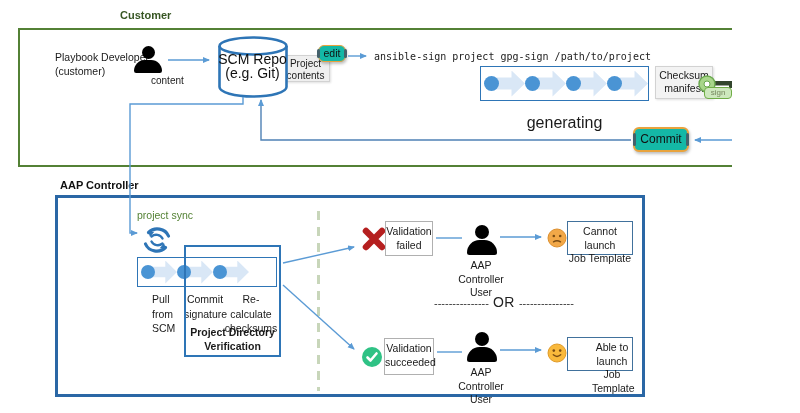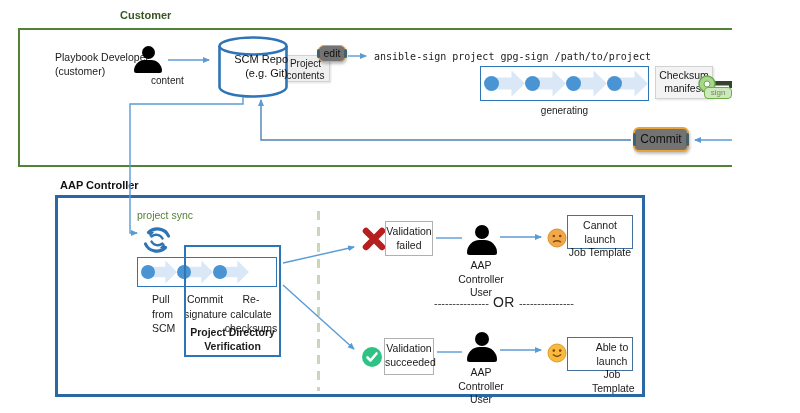--- a/index.html
+++ b/index.html
@@ -19,27 +19,27 @@
   .customer-title { left:120px; top:9px; color:#375623; }
   .aap-title { left:60px; top:179px; }
 
   
   .person .head { width:14px; height:14px; background:#000; border-radius:50%; margin:0 auto; }
   .person .torso { width:30px; height:15px; background:#000; border-radius:15px 15px 3px 3px; margin-top:1px; }
   .person-sm .head { width:13px; height:13px; }
   .person-sm .torso { width:28px; height:13px; }
 
   
-  .cyl-text { left:217px; top:52px; width:71px; font-size:11px; line-height:14px; text-align:right; color:#111; }
+  .cyl-text { left:217px; top:52px; width:71px; font-size:14px; line-height:14px; text-align:center; color:#111; }
 
   
   .gray-box { background:#efefef; border:1px solid #d2d2d2; text-align:center; font-size:10px; line-height:11.5px; padding-top:2px; box-shadow:1px 1px 2px rgba(0,0,0,.12); }
 
   
-  .tan-btn { background:#737373; border:2px solid #e8a33d; border-radius:6px; text-align:center; color:#111;
+  .tan-btn { background:#14b8a6; border:2px solid #e8a33d; border-radius:6px; text-align:center; color:#111;
              box-shadow:1px 2px 3px rgba(0,0,0,.25); }
   .tan-btn::before, .tan-btn::after { content:""; position:absolute; top:18%; bottom:18%; width:3px; background:#44616b; border-radius:2px; }
   .tan-btn::before { left:-2px; } .tan-btn::after { right:-2px; }
 
   .cmd { font-family:"DejaVu Sans Mono", monospace; font-size:10px; font-weight:400; letter-spacing:0; color:#222; white-space:pre; }
 
   
   .proc-box { border:1.5px solid #2e75b6; background:#fff; display:flex; align-items:center; }
   .proc-unit { position:relative; display:flex; align-items:center; }
   .proc-circle { border-radius:50%; background:#4a94d4; position:relative; z-index:2; }
@@ -113,21 +113,21 @@
     </div>
     <div class="proc-unit">
       <div class="proc-circle" style="width:15px;height:15px;"></div>
         <div class="proc-arrow" style="width:30px;height:26px;margin-left:-4px;"></div>
     </div>
     <div class="proc-unit">
       <div class="proc-circle" style="width:15px;height:15px;"></div>
         <div class="proc-arrow" style="width:30px;height:26px;margin-left:-4px;"></div>
     </div>
   </div>
-  <div class="abs lbl center" style="left:480px; top:104px; width:169px; font-size:10px;">generating</div>
+  <div class="abs lbl center" style="left:480px; top:116px; width:169px; font-size:16px;">generating</div>
 
   <div class="abs gray-box" style="left:655px; top:66px; width:58px; height:33px; font-size:10.5px; line-height:13px; background:#f3f3f3;">
     <div>Checksum</div>
     <div>manifest</div>
   </div>
 
   <div class="abs" style="left:698px; top:74px; z-index:6;">
     <svg width="46" height="20" viewBox="0 0 46 20">
       <rect x="14" y="7" width="27" height="4.5" fill="#32452c"></rect>
       <rect x="37" y="11" width="3.5" height="4.5" fill="#32452c"></rect>
@@ -210,21 +210,21 @@
     <div>User</div>
   </div>
   <div class="abs" style="left:547px; top:228px;">
     <svg width="20" height="20" viewBox="0 0 20 20">
       <circle cx="10" cy="10" r="9" fill="#f2a848" stroke="#dd8f2d" stroke-width="1"></circle>
       <circle cx="6.8" cy="8" r="1.3" fill="#7a4b12"></circle>
       <circle cx="13.2" cy="8" r="1.3" fill="#7a4b12"></circle>
       <path d="M6.5 13.8 Q10 11.8 13.5 13.8" stroke="#7a4b12" stroke-width="1.4" fill="none" stroke-linecap="round"></path>
     </svg>
   </div>
-  <div class="abs outcome-box" style="left:567px; top:215px; width:66px; height:34px;">
+  <div class="abs outcome-box" style="left:567px; top:221px; width:66px; height:34px;">
     <div>Cannot launch</div>
     <div>Job Template</div>
   </div>
 
   <div class="abs or-row" style="left:398px; top:294px;">
     <span>---------------</span><span class="or-word">OR</span><span>---------------</span>
   </div>
 
   <div class="abs" style="left:361px; top:346px;">
     <svg width="22" height="22" viewBox="0 0 22 22">

